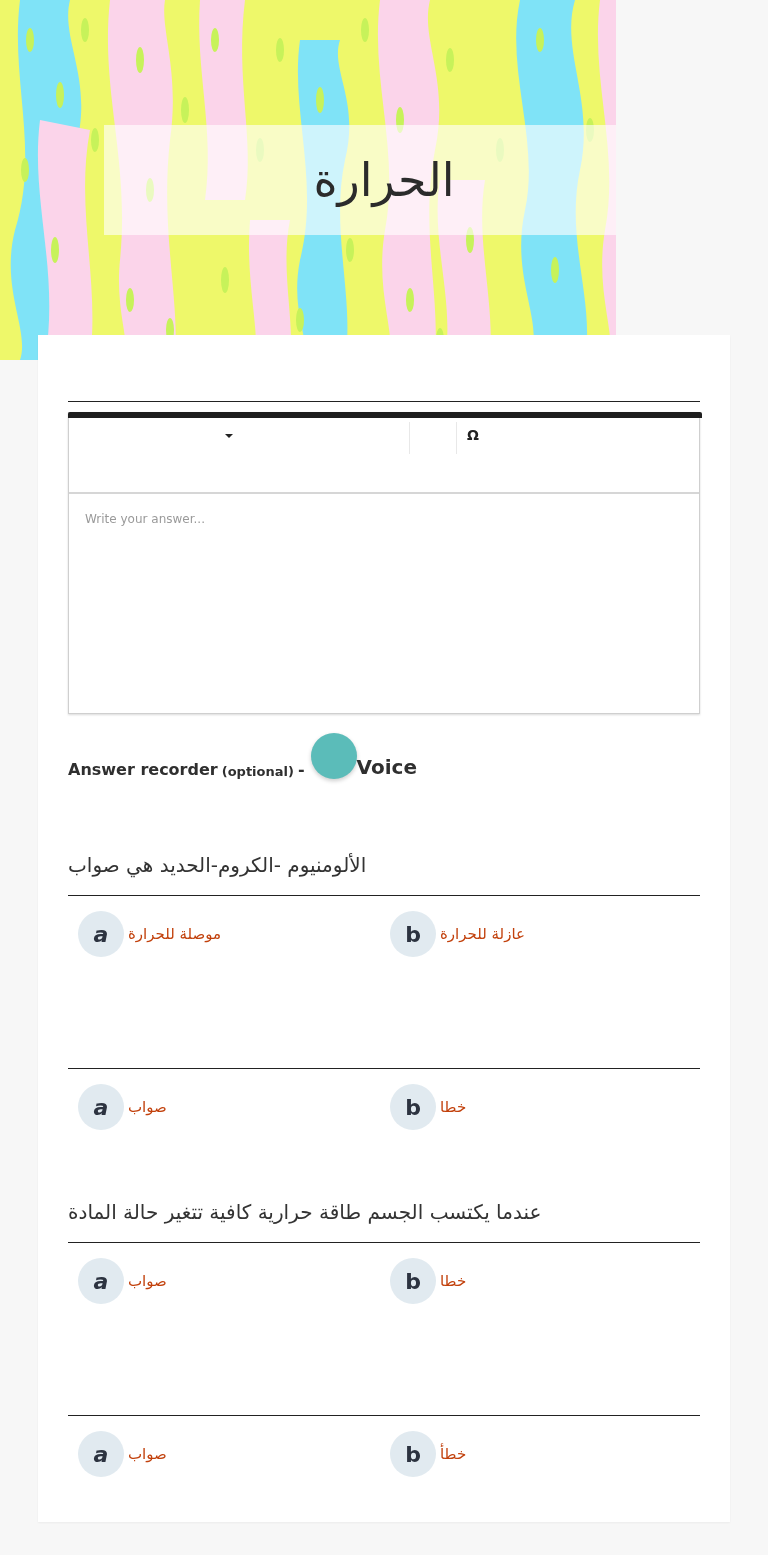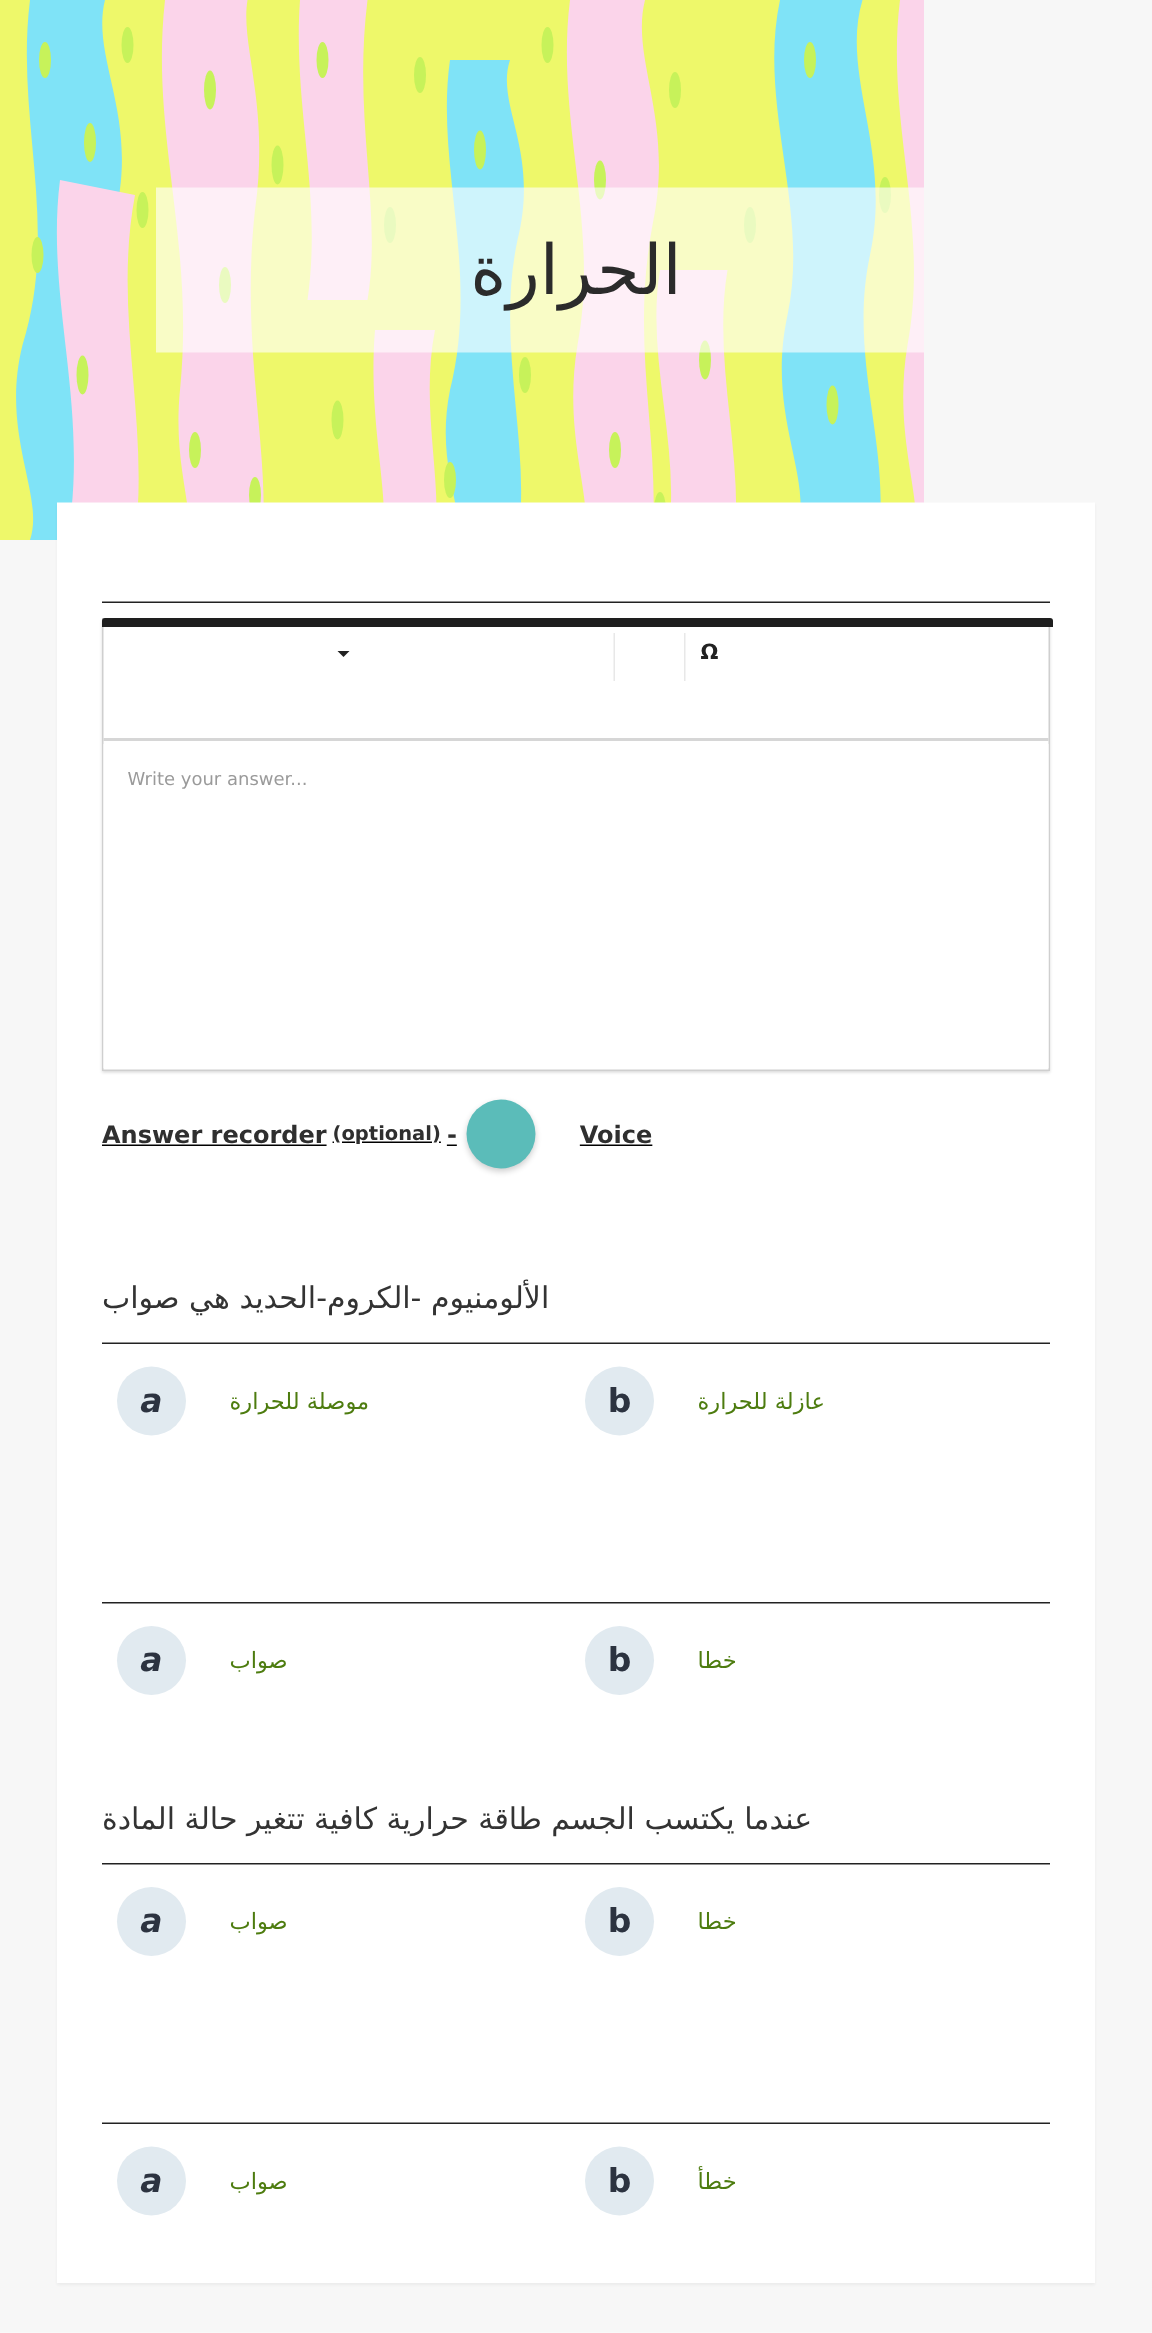--- a/index.html
+++ b/index.html
@@ -48,35 +48,35 @@
   .tb-btn-empty { position: absolute; left: 341px; top: 0; width: 46px; height: 36px; }
   .tb-div2 { position: absolute; left: 387px; top: 4px; width: 1px; height: 32px; background: #e8e8e8; }
   .tb-omega { position: absolute; left: 398px; top: 9px; font-size: 14px; font-weight: bold; color: #222; font-family: "DejaVu Sans", sans-serif; }
   .answer-area {
     position: absolute; left: 0; top: 83px; width: 630px; height: 216px;
     border: none; outline: none; resize: none; padding: 16px 16px;
     font-family: "DejaVu Sans", sans-serif; font-size: 12px; color: #333; background: #fff;
   }
   .answer-area::placeholder { color: #9a9a9a; }
 
-  .recorder { position: absolute; left: 30px; top: 398px; height: 46px; display: flex; align-items: center; text-decoration: underline; }
+  .recorder { position: absolute; left: 30px; top: 398px; height: 46px; display: flex; align-items: flex-end; }
   .rec-label { font-family: "DejaVu Sans", sans-serif; font-weight: bold; font-size: 16px; color: #2f2f2f; }
   .rec-opt { font-size: 13px; font-weight: bold; color: #2f2f2f; margin-left: 4px; }
   .rec-dash { font-weight: bold; font-size: 16px; color: #2f2f2f; margin-left: 4px; }
   .rec-btn { width: 46px; height: 46px; border-radius: 50%; background: #5bbcb9; margin-left: 6px; box-shadow: 0 2px 4px rgba(0,0,0,0.2); border: none; cursor: pointer; }
-  .rec-voice { font-weight: bold; font-size: 16px; color: #2f2f2f; margin-left: 30px; }
+  .rec-voice { font-weight: bold; font-size: 20px; color: #2f2f2f; margin-left: 0; }
 
   .option { position: absolute; height: 46px; display: flex; align-items: center; }
   .opt-badge {
     width: 46px; height: 46px; border-radius: 50%; background: #e1eaf0;
     display: flex; align-items: center; justify-content: center;
     font-family: "DejaVu Sans", sans-serif; font-size: 22px; color: #2c3340; font-weight: bold;
   }
   .opt-badge.a { font-style: italic; }
-  .opt-text { margin-left: 29px; font-size: 15px; color: #4d7c0f; direction: rtl; font-family: "DejaVu Sans", sans-serif; }
+  .opt-text { margin-left: 4px; font-size: 15px; color: #c2410c; direction: rtl; font-family: "DejaVu Sans", sans-serif; }
 </style>
 </head>
 <body>
 
 <div class="banner">
   <svg width="768" height="360" viewBox="0 0 768 360">
     <rect width="768" height="360" fill="#eef86a"></rect>
     <path d="M20 0 C10 80 40 150 15 230 C0 290 30 330 20 360 L70 360 C80 300 50 230 75 150 C95 80 60 40 70 0 Z" fill="#7fe3f7"></path>
     <path d="M520 0 C505 70 540 140 525 210 C510 280 545 320 530 360 L585 360 C595 300 565 240 580 170 C595 100 560 50 575 0 Z" fill="#7fe3f7"></path>
     <path d="M300 40 C290 110 320 180 300 260 C290 310 310 340 305 360 L345 360 C355 300 330 230 345 160 C360 100 330 70 340 40 Z" fill="#7fe3f7"></path>

